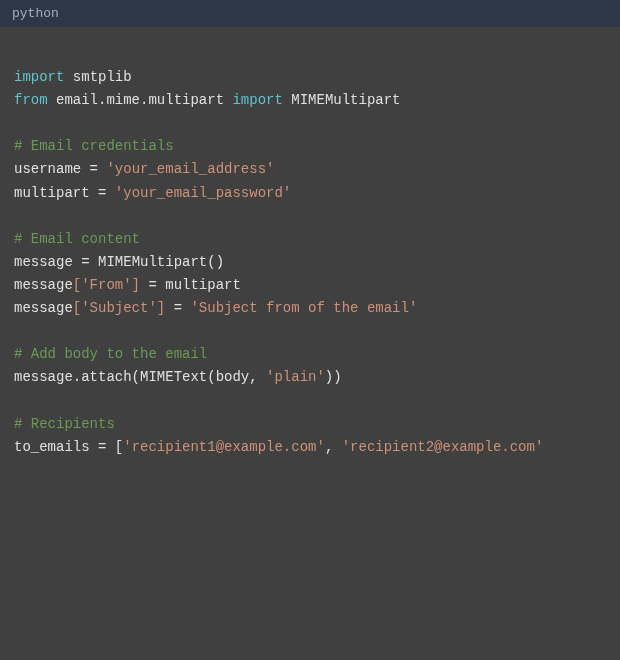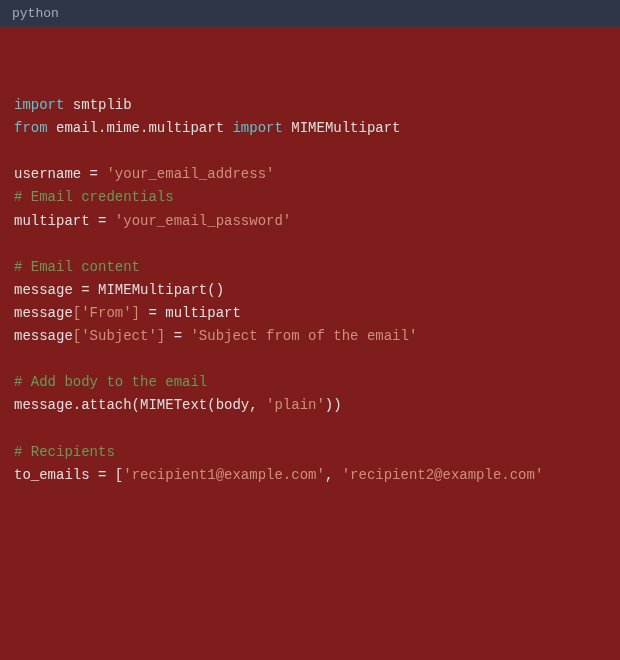--- a/index.html
+++ b/index.html
@@ -13,38 +13,37 @@
       height: 660px;
       background: #1e2a35;
       font-family: 'Courier New', Courier, monospace;
       font-size: 14px;
       overflow: hidden;
     }
 
     .code-window {
       width: 620px;
       height: 660px;
-      background: #7f1d1d;
+      background: #404040;
       display: flex;
       flex-direction: column;
-      gap: 16px;
     }
 
     .title-bar {
       background: #2d3748;
       color: #a0aec0;
       padding: 6px 12px;
       font-size: 13px;
       font-family: 'Courier New', Courier, monospace;
       flex-shrink: 0;
     }
 
     .code-area {
       flex: 1;
-      padding: 28px 14px;
+      padding: 16px 14px;
       overflow: hidden;
       line-height: 1.65;
     }
 
     .line {
       white-space: pre;
       display: block;
     }
 
     .blank {
@@ -63,22 +62,22 @@
 
 <div class="code-window">
   <div class="title-bar">
     <span>python</span>
   </div>
   <div class="code-area" id="code-area">
   <span class="blank"></span>
       <span class="line"><span class="kw">import</span><span class="plain"> smtplib</span></span>
       <span class="line"><span class="kw">from</span><span class="plain"> email.mime.multipart </span><span class="kw">import</span><span class="plain"> MIMEMultipart</span></span>
       <span class="blank"></span>
+      <span class="line"><span class="comment"># Email credentials</span></span>
       <span class="line"><span class="plain">username</span><span class="plain"> = </span><span class="string">'your_email_address'</span></span>
-      <span class="line"><span class="comment"># Email credentials</span></span>
       <span class="line"><span class="plain">multipart</span><span class="plain"> = </span><span class="string">'your_email_password'</span></span>
       <span class="blank"></span>
       <span class="line"><span class="comment"># Email content</span></span>
       <span class="line"><span class="plain">message</span><span class="plain"> = </span><span class="plain">MIMEMultipart()</span></span>
       <span class="line"><span class="plain">message</span><span class="string">['From']</span><span class="plain"> = multipart</span></span>
       <span class="line"><span class="plain">message</span><span class="string">['Subject']</span><span class="plain"> = </span><span class="string">'Subject from of the email'</span></span>
       <span class="blank"></span>
       <span class="line"><span class="comment"># Add body to the email</span></span>
       <span class="line"><span class="plain">message.attach(MIMEText(body, </span><span class="string">'plain'</span><span class="plain">))</span></span>
       <span class="blank"></span>

